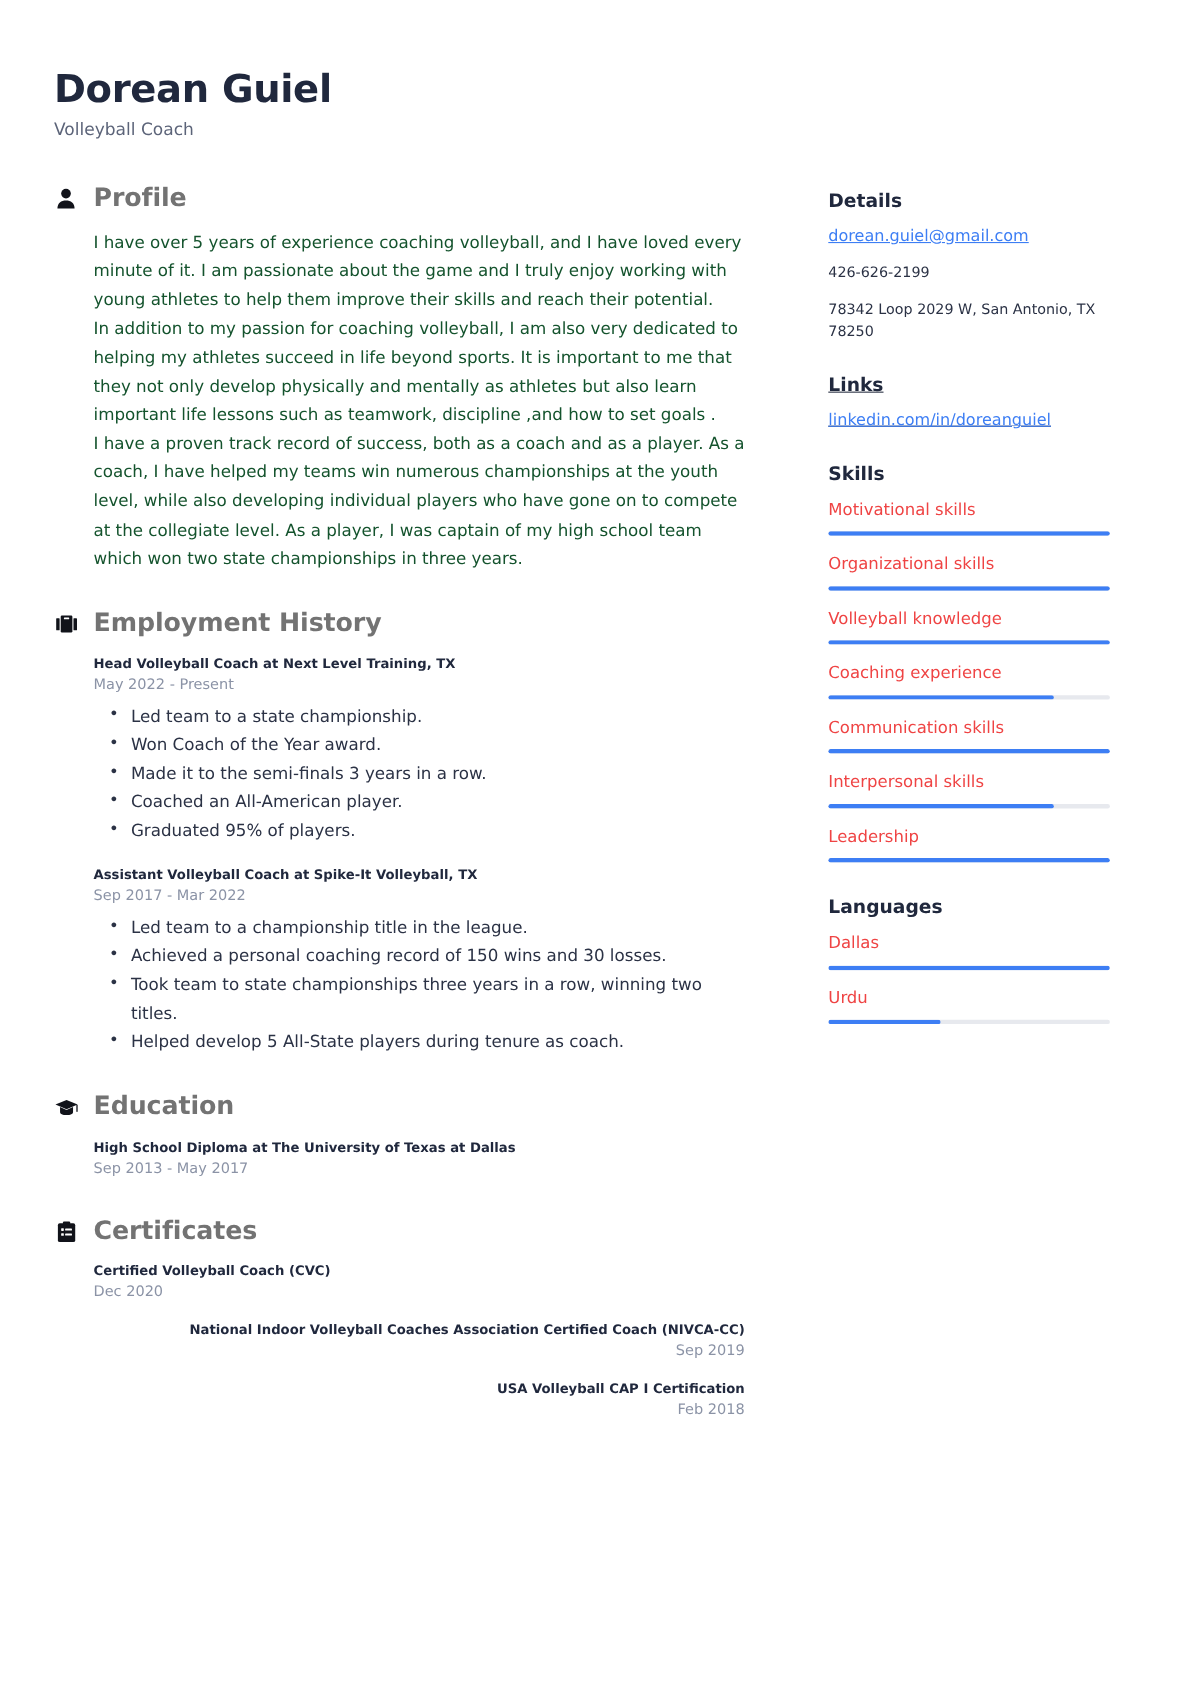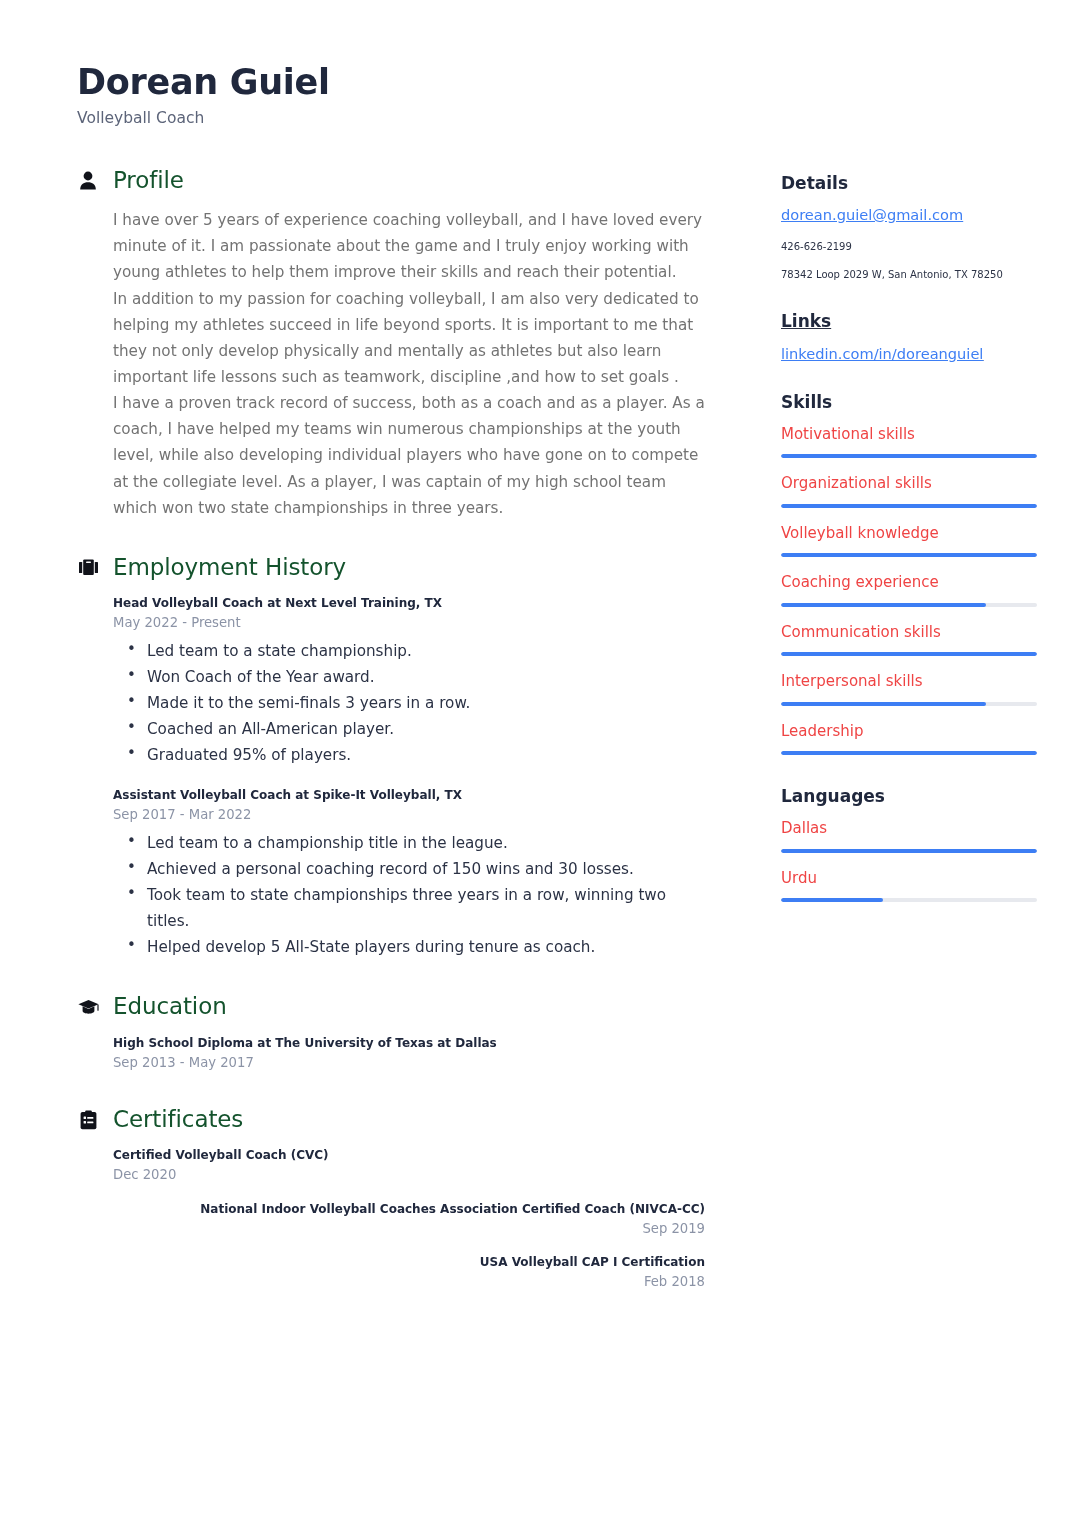--- a/index.html
+++ b/index.html
@@ -12,21 +12,21 @@
     background: #ffffff;
     font-family: "DejaVu Sans", "Liberation Sans", sans-serif;
     color: #2b3245;
     overflow: hidden;
   }
   .page {
     position: relative;
     width: 1086px;
     height: 1536px;
     box-sizing: border-box;
-    padding: 62px 78px 0 77px;
+    padding: 62px 78px 0 49px;
   }
 
   
   .header { margin-bottom: 40px; }
   .name {
     font-size: 35px;
     font-weight: 700;
     letter-spacing: -0.3px;
     color: #20283d;
     line-height: 1.15;
@@ -61,31 +61,31 @@
     height: 24px;
     flex: 0 0 22px;
     display: flex;
     align-items: center;
     justify-content: center;
     color: #11131a;
   }
   .section-icon svg { display: block; }
   .section-title {
     font-size: 23px;
-    font-weight: 400;
-    color: #14532d;
+    font-weight: 700;
+    color: #737373;
     letter-spacing: -0.1px;
     line-height: 1.1;
   }
   .section-body { padding-left: 36px; }
 
   .para {
     font-size: 15.2px;
     line-height: 1.72;
-    color: #737373;
+    color: #14532d;
     margin: 0;
   }
   .para + .para { margin-top: 0; }
 
   .entry { margin-bottom: 2px; }
   .entry + .entry { margin-top: 18px; }
   .entry-title {
     font-size: 12px;
     font-weight: 700;
     color: #20283d;
@@ -125,21 +125,21 @@
   
   .side-block { margin-bottom: 30px; }
   .side-title {
     font-size: 17px;
     font-weight: 700;
     color: #20283d;
     margin: 0 0 10px 0;
     line-height: 1.3;
   }
   .side-line {
-    font-size: 10px;
+    font-size: 13px;
     line-height: 1.52;
     color: #2b3245;
     margin: 0 0 13px 0;
   }
   .side-link {
     font-size: 14.6px;
     line-height: 1.52;
     color: #3d7ef4;
     text-decoration: underline;
     margin: 0 0 13px 0;

